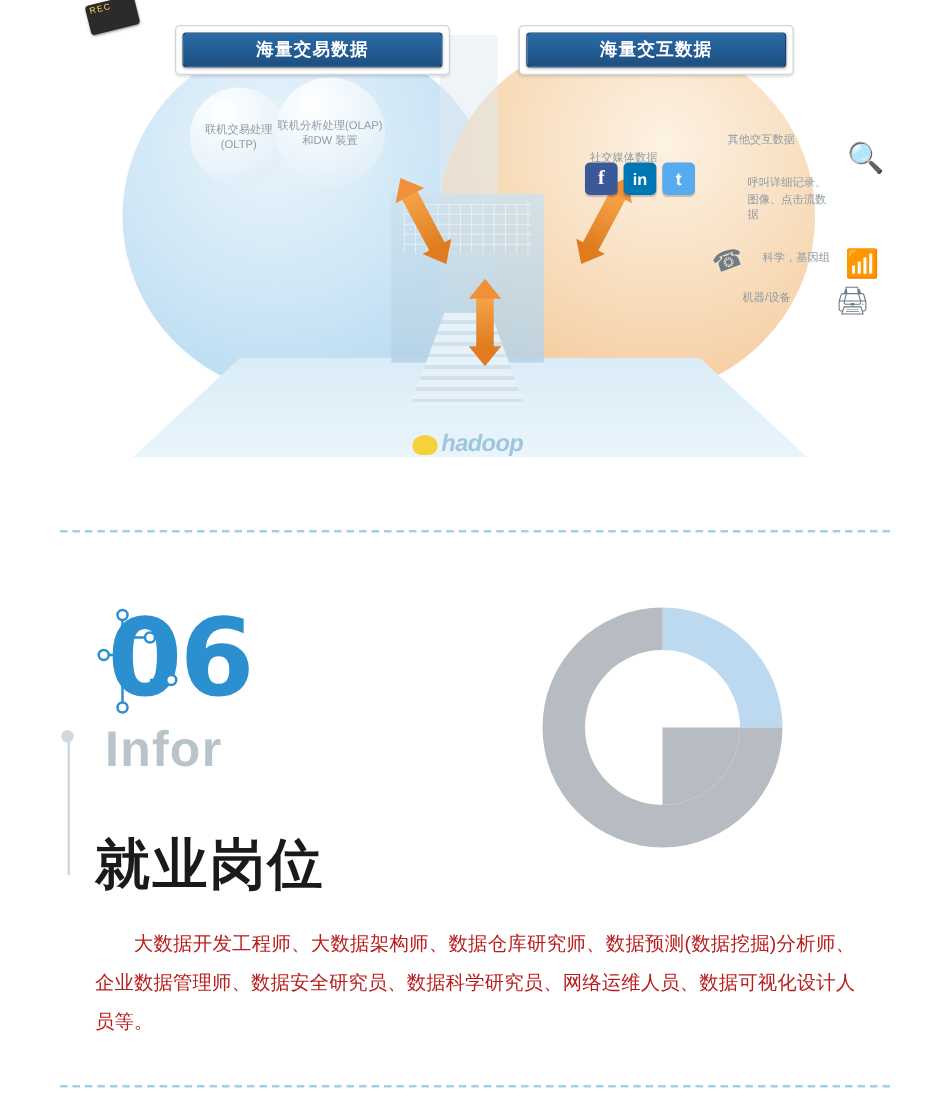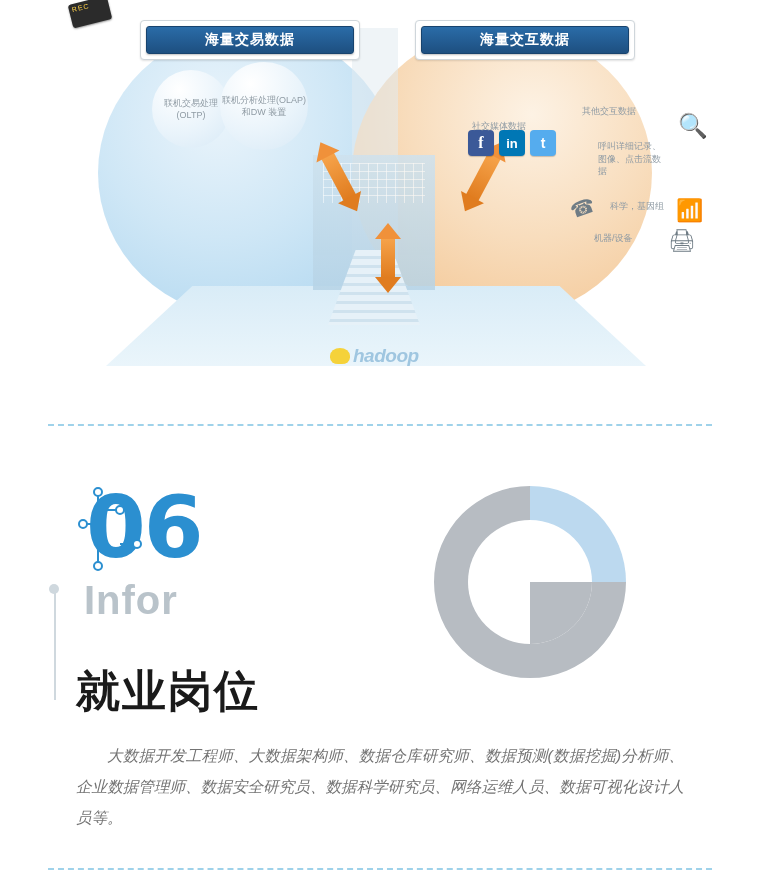--- a/index.html
+++ b/index.html
@@ -315,24 +315,23 @@
     height: 200px;
   }
 
   .body-text {
     position: absolute;
     left: 76px;
     top: 740px;
     width: 608px;
     font-size: 15.5px;
     line-height: 2.0;
-    color: #737373;
+    color: #b91c1c;
     text-indent: 2em;
     text-align: justify;
-    font-style: italic;
   }
 </style>
 </head>
 <body>
 
 <div class="diagram">
 
   <div class="dome dome-left"></div>
   <div class="dome dome-right"></div>
   <div class="dome dome-overlap"></div>

